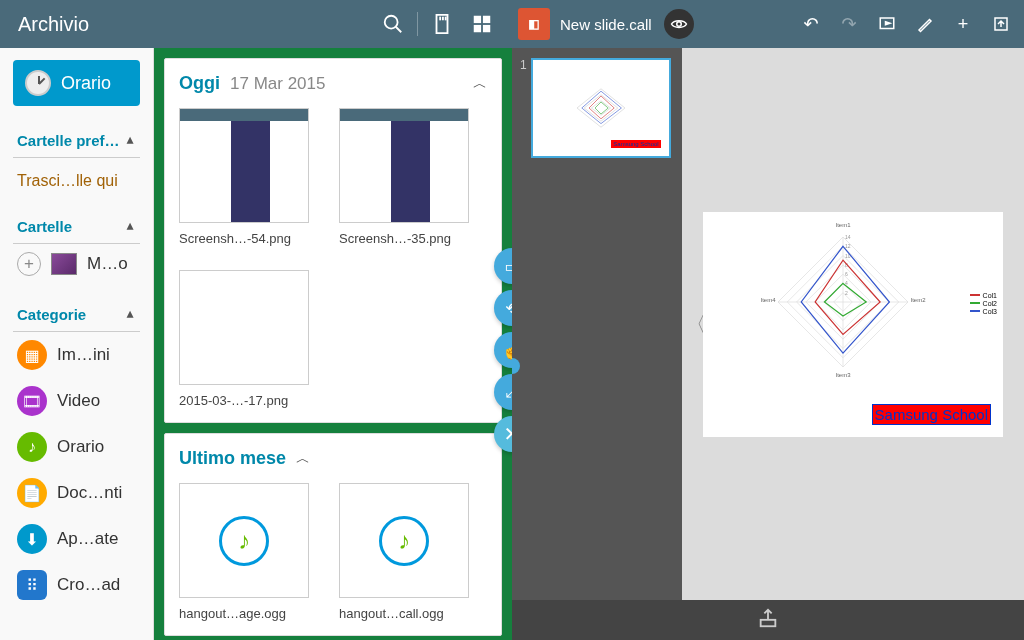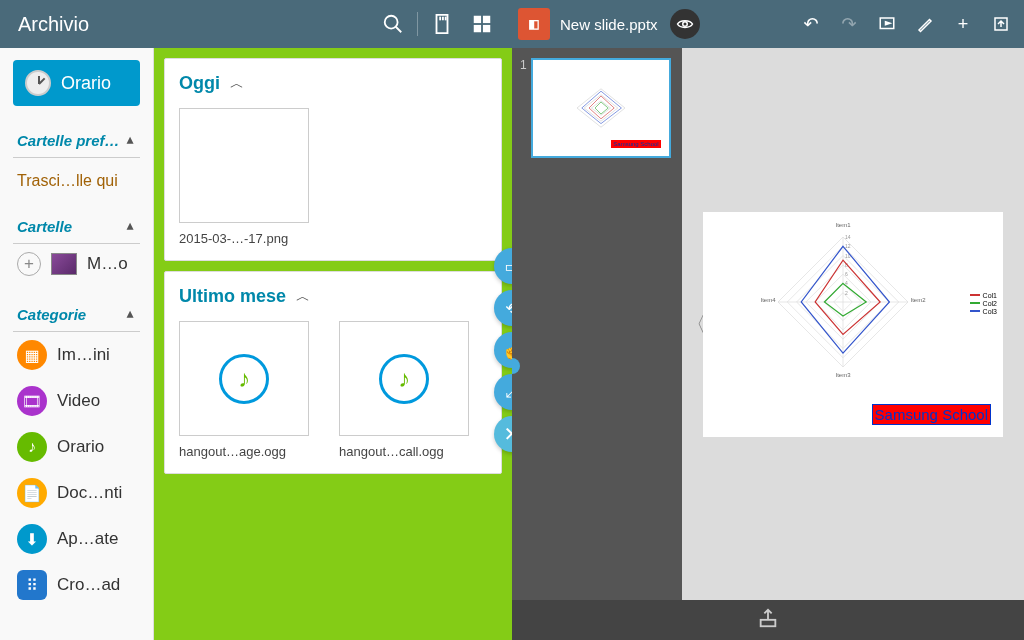--- a/index.html
+++ b/index.html
@@ -14,37 +14,37 @@
 
 .left-body { flex: 1; display: flex; overflow: hidden; }
 
 
 .sidebar { width: 154px; background: #f9f9f9; padding: 12px 13px; overflow-y: auto; border-right: 1px solid #ddd; }
 .orario-btn { background: #0099cc; color: #fff; border-radius: 4px; padding: 10px 12px; display: flex; align-items: center; gap: 10px; margin-bottom: 18px; cursor: pointer; font-size: 18px; }
 .orario-btn .clock { width: 26px; height: 26px; border-radius: 50%; background: #eee; border: 2px solid #ccc; position: relative; }
 .orario-btn .clock::after { content: ''; position: absolute; top: 4px; left: 11px; width: 2px; height: 8px; background: #555; transform-origin: bottom; transform: rotate(45deg); }
 .orario-btn .clock::before { content: ''; position: absolute; top: 4px; left: 11px; width: 2px; height: 8px; background: #555; }
 
-.section-header { display: flex; align-items: center; justify-content: space-between; padding: 8px 4px; color: #0088aa; font-size: 15px; font-weight: bold; cursor: pointer; border-bottom: 1px solid #ccc; font-style: italic; }
+.section-header { display: flex; align-items: center; justify-content: space-between; padding: 8px 4px; color: #0088aa; font-size: 15px; font-weight: bold; cursor: pointer; border-bottom: 1px solid #ccc; }
 .section-header .chevron { transform: rotate(180deg); font-size: 12px; color: #555; }
 .drag-hint { color: #a16207; font-size: 16px; padding: 14px 4px 20px; }
 
 .folder-item, .cat-item { display: flex; align-items: center; gap: 10px; padding: 8px 4px; font-size: 17px; color: #333; cursor: pointer; }
 .add-circle { width: 24px; height: 24px; border: 1px solid #aaa; border-radius: 50%; display: flex; align-items: center; justify-content: center; color: #888; }
 .folder-thumb { width: 26px; height: 22px; background: linear-gradient(135deg, #8a4a9a, #5a2a6a); border: 1px solid #888; }
 .cat-icon { width: 30px; height: 30px; border-radius: 50%; display: flex; align-items: center; justify-content: center; color: #fff; font-size: 16px; }
 .cat-icon.orange { background: #ff8800; }
 .cat-icon.purple { background: #aa33cc; }
 .cat-icon.green { background: #66bb00; }
 .cat-icon.yellow { background: #ffaa00; }
 .cat-icon.blue { background: #0099cc; }
 .cat-icon.bluesq { background: #2277cc; border-radius: 6px; }
 
 
-.file-area { flex: 1; background: #84cc16; padding: 10px; overflow-y: auto; position: relative; }
+.file-area { flex: 1; background: #15803d; padding: 10px; overflow-y: auto; position: relative; }
 .group-card { background: #fff; border-radius: 2px; border: 1px solid #ddd; margin-bottom: 10px; padding: 14px; }
 .group-header { display: flex; align-items: center; gap: 10px; margin-bottom: 14px; cursor: pointer; }
 .group-header .gname { color: #0088aa; font-weight: bold; font-size: 18px; }
 .group-header .gdate { color: #888; font-size: 17px; flex: 1; }
 .group-header .chev { color: #555; font-size: 14px; }
 .file-grid { display: flex; flex-wrap: wrap; gap: 24px 30px; }
 .file-item { width: 130px; cursor: pointer; }
 .file-thumb { width: 130px; height: 115px; border: 1px solid #ccc; background: #fff; display: flex; align-items: center; justify-content: center; overflow: hidden; }
 .file-thumb.screenshot { background: linear-gradient(to right, #fff 0%, #fff 40%, #336 40%, #336 70%, #fff 70%); position: relative; }
 .file-thumb.screenshot::before { content: ''; position: absolute; top: 0; left: 0; right: 0; height: 12px; background: #4a6a7a; }
@@ -176,23 +176,32 @@
             <span>Cro…ad</span>
           </div>
         </div>
     </div>
 
     <div class="file-area">
       <div id="groups">
           <div class="group-card">
             <div class="group-header">
               <span class="gname">Oggi</span>
+              <span class="gdate">17 Mar 2015</span>
               <span class="chev">︿</span>
             </div>
             <div class="file-grid">
+              <div class="file-item">
+                <div class="file-thumb screenshot"></div>
+                <div class="file-name">Screensh…-54.png</div>
+              </div>
+              <div class="file-item">
+                <div class="file-thumb screenshot"></div>
+                <div class="file-name">Screensh…-35.png</div>
+              </div>
               <div class="file-item">
                 <div class="file-thumb"></div>
                 <div class="file-name">2015-03-…-17.png</div>
               </div>
             </div>
           </div>
           <div class="group-card">
             <div class="group-header">
               <span class="gname">Ultimo mese</span>
               <span class="chev">︿</span>
@@ -220,21 +229,21 @@
         <div class="fab">⤢</div>
         <div class="fab close">✕</div>
       </div>
     </div>
   </div>
 </div>
 
 <div class="right-pane">
   <div class="right-header">
     <div class="app-icon">◧</div>
-    <span class="doc-title">New slide.pptx</span>
+    <span class="doc-title">New slide.call</span>
     <div class="eye-btn">
         <svg width="18" height="18" viewBox="0 0 24 24" fill="none" stroke="#fff" stroke-width="2">
           <path d="M2 12 C5 6 19 6 22 12 C19 18 5 18 2 12 Z"></path>
           <circle cx="12" cy="12" r="3"></circle>
         </svg>
       </div>
     <div class="spacer"></div>
     <div class="tool-btn">↶</div>
     <div class="tool-btn" style="opacity:0.4">↷</div>
     <div class="tool-btn">

